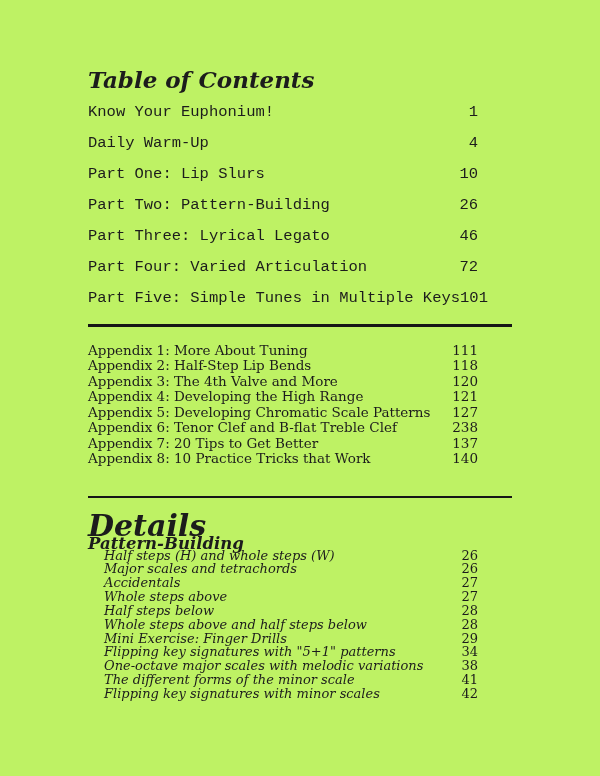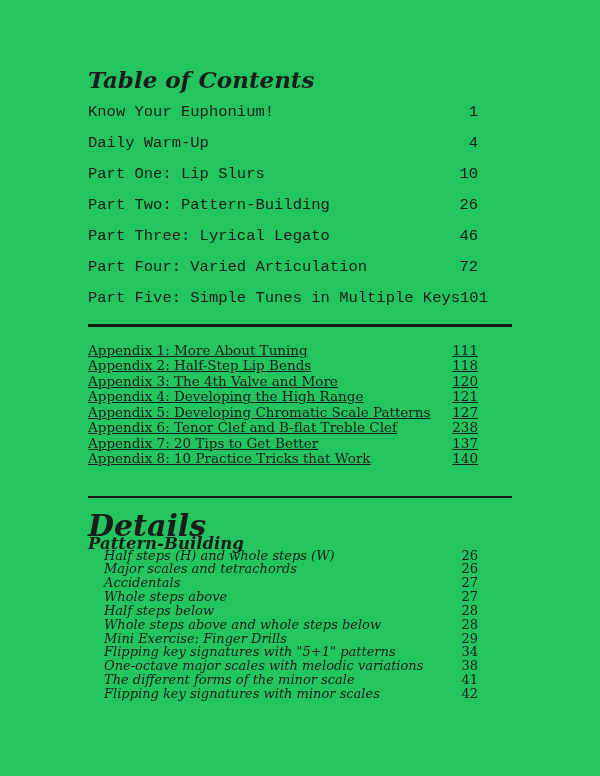--- a/index.html
+++ b/index.html
@@ -1,40 +1,40 @@
 <!DOCTYPE html>
 <html><head>
 <meta charset="utf-8">
 <style>
   html,body{margin:0;padding:0;background:#ffffff;}
   .page{
     position:relative;
     width:600px;height:776px;
-    background:#22c55e;
+    background:#bef264;
     color:#1c1c1c;
     font-family:"DejaVu Serif", serif;
     overflow:hidden;
   }
   .title{
     position:absolute;left:88px;top:67px;
     font-size:23px;font-weight:bold;font-style:italic;
     line-height:1.1;white-space:nowrap;
   }
   .main-list{position:absolute;left:88px;top:97px;width:390px;}
   .main-row{
     display:flex;justify-content:space-between;align-items:baseline;
     height:31px;line-height:31px;font-size:15.5px;white-space:nowrap;font-family:Liberation Mono, monospace;
   }
   .rule{position:absolute;left:88px;width:424px;height:2.5px;background:#161616;}
   .rule-1{top:324px;}
   .rule-2{top:495.5px;}
   .appendix-list{position:absolute;left:88px;top:343px;width:390px;}
   .appendix-row{
     display:flex;justify-content:space-between;align-items:baseline;
-    line-height:15.45px;font-size:13.5px;white-space:nowrap;text-decoration:underline;
+    line-height:15.45px;font-size:13.5px;white-space:nowrap;
   }
   .details-title{
     position:absolute;left:88px;top:509px;
     font-size:30px;font-weight:bold;font-style:italic;line-height:1.1;
   }
   .details-subtitle{
     position:absolute;left:88px;top:535px;
     font-size:16.5px;font-weight:bold;font-style:italic;line-height:1.1;
   }
   .details-list{position:absolute;left:104px;top:548.5px;width:374px;}
@@ -140,21 +140,21 @@
     </div>
     <div class="detail-row">
       <span class="lbl">Whole steps above</span>
       <span class="pg">27</span>
     </div>
     <div class="detail-row">
       <span class="lbl">Half steps below</span>
       <span class="pg">28</span>
     </div>
     <div class="detail-row">
-      <span class="lbl">Whole steps above and whole steps below</span>
+      <span class="lbl">Whole steps above and half steps below</span>
       <span class="pg">28</span>
     </div>
     <div class="detail-row">
       <span class="lbl">Mini Exercise: Finger Drills</span>
       <span class="pg">29</span>
     </div>
     <div class="detail-row">
       <span class="lbl">Flipping key signatures with "5+1" patterns</span>
       <span class="pg">34</span>
     </div>

